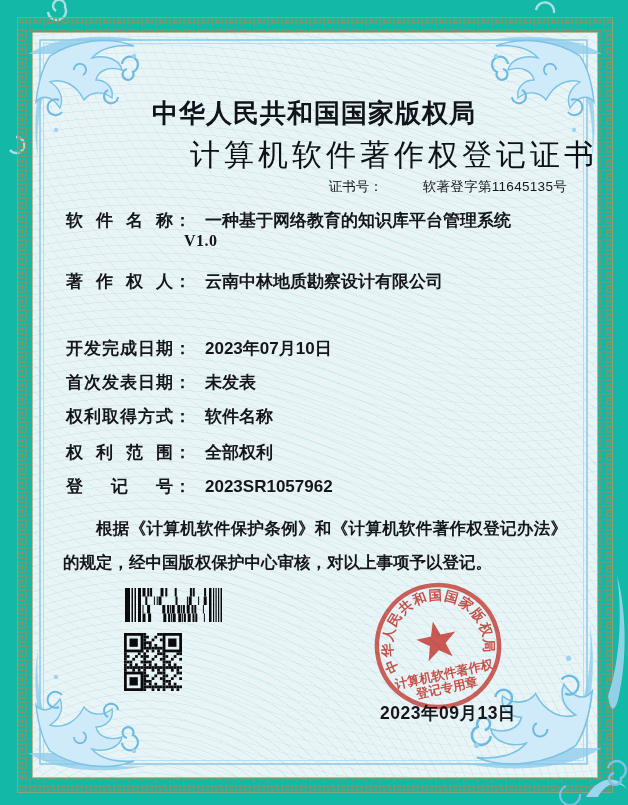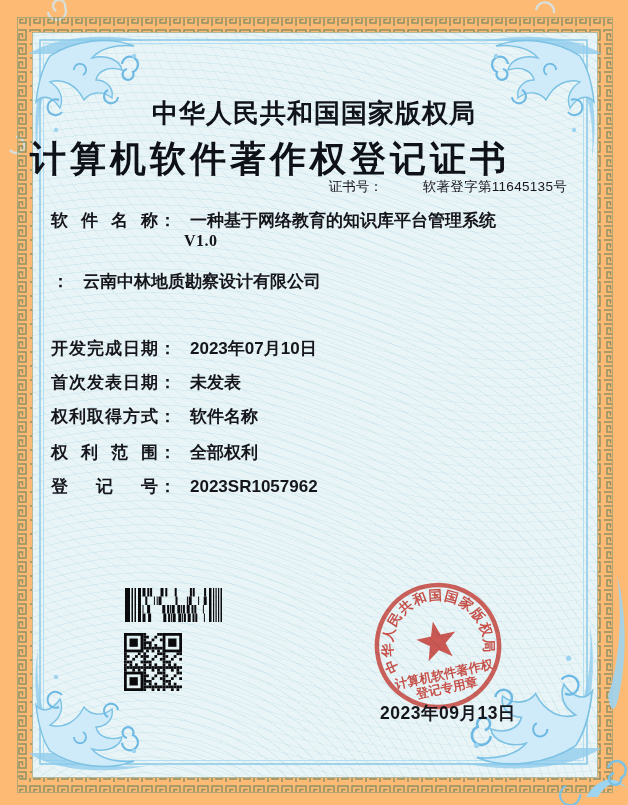--- a/index.html
+++ b/index.html
@@ -1,46 +1,46 @@
 <!DOCTYPE html>
 <html><head>
 <meta charset="utf-8">
 <style>
   html,body{margin:0;padding:0;background:#eef1f1;}
   .page{
     position:relative;width:628px;height:805px;margin:0 auto;
-    background:#fdba74;overflow:hidden;
+    background:#14b8a6;overflow:hidden;
     font-family:"Liberation Sans",sans-serif;color:#15151c;
   }
   
   .cert-bg{
     position:absolute;left:32px;top:32px;right:30px;bottom:27px;
     background-color:#e9f4f6;
     background-image:
       repeating-radial-gradient(circle at 20% 118%, rgba(255,255,255,0) 0 3px, rgba(168,214,228,.28) 3px 4px, rgba(255,255,255,0) 4px 8px),
       repeating-radial-gradient(circle at 85% -18%, rgba(255,255,255,0) 0 3px, rgba(168,214,228,.20) 3px 4px, rgba(255,255,255,0) 4px 9px);
   }
   .deco{position:absolute;left:0;top:0;pointer-events:none;}
   
   .authority{
     position:absolute;left:30px;right:30px;top:96px;text-align:center;
     font-family:"DejaVu Serif","Liberation Serif",serif;
     font-size:26px;font-weight:700;letter-spacing:1px;color:#10131a;white-space:nowrap;
   }
   .cert-title{
-    position:absolute;left:30px;right:30px;top:135px;text-align:left;
+    position:absolute;left:30px;right:30px;top:135px;text-align:right;
     font-family:"DejaVu Serif","Liberation Serif",serif;
-    font-size:36px;font-weight:700;letter-spacing:4px;color:#0e1118;white-space:nowrap;
+    font-size:30px;font-weight:400;letter-spacing:4px;color:#0e1118;white-space:nowrap;
   }
   .cert-no{
     position:absolute;right:61px;top:178px;font-size:13.5px;font-weight:400;
     display:flex;align-items:baseline;white-space:nowrap;color:#15151c;gap:22px;
   }
   .cert-no .num{margin-left:18px;letter-spacing:.3px;}
-  .frow{position:absolute;left:51px;display:flex;align-items:flex-end;
+  .frow{position:absolute;left:66px;display:flex;align-items:flex-end;
     font-size:17px;font-weight:700;line-height:1.25;white-space:nowrap;}
   .flabel{display:inline-block;width:107px;text-align:justify;text-align-last:justify;}
   .fcolon{display:inline-block;margin-left:1px;}
   .fvalue{margin-left:14px;}
   .fvalue2{position:absolute;left:184px;top:232px;font-size:16px;font-weight:700;letter-spacing:.5px;font-family:Liberation Serif, serif;}
   .statement{
     position:absolute;left:63px;top:511px;width:504px;
     font-size:16.5px;font-weight:700;line-height:34px;
     text-align:justify;text-indent:2em;color:#15151c;
   }
@@ -114,20 +114,21 @@
   </div>
 
   <div class="frow" style="top:210px">
     <span class="flabel">软件名称</span>
       <span class="fcolon">：</span>
     <span class="fvalue">一种基于网络教育的知识库平台管理系统</span>
   </div>
   <div class="fvalue2">V1.0</div>
 
   <div class="frow" style="top:271px">
+    <span class="flabel">著作权人</span>
       <span class="fcolon">：</span>
     <span class="fvalue">云南中林地质勘察设计有限公司</span>
   </div>
 
   <div class="frow" style="top:338px">
     <span class="flabel">开发完成日期</span>
       <span class="fcolon">：</span>
     <span class="fvalue">2023年07月10日</span>
   </div>
 
@@ -148,20 +149,21 @@
       <span class="fcolon">：</span>
     <span class="fvalue">全部权利</span>
   </div>
 
   <div class="frow" style="top:476px">
     <span class="flabel">登记号</span>
       <span class="fcolon">：</span>
     <span class="fvalue">2023SR1057962</span>
   </div>
 
+  <div class="statement">根据《计算机软件保护条例》和《计算机软件著作权登记办法》的规定，经中国版权保护中心审核，对以上事项予以登记。</div>
 
   <div class="barcode-box">
     <svg id="barcode-svg" width="97" height="34" viewBox="0 0 97 34">
         <rect x="0" y="0" width="5" height="34" fill="#0b0b0e"></rect>
         <rect x="6.5" y="0" width="1.5" height="34" fill="#0b0b0e"></rect>
         <rect x="9.5" y="0" width="1.5" height="34" fill="#0b0b0e"></rect>
         <rect x="13" y="0" width="3" height="34" fill="#0b0b0e"></rect>
         <rect x="84" y="0" width="2.5" height="34" fill="#0b0b0e"></rect>
         <rect x="88" y="0" width="1.2" height="34" fill="#0b0b0e"></rect>
         <rect x="90.5" y="0" width="1.2" height="34" fill="#0b0b0e"></rect>

